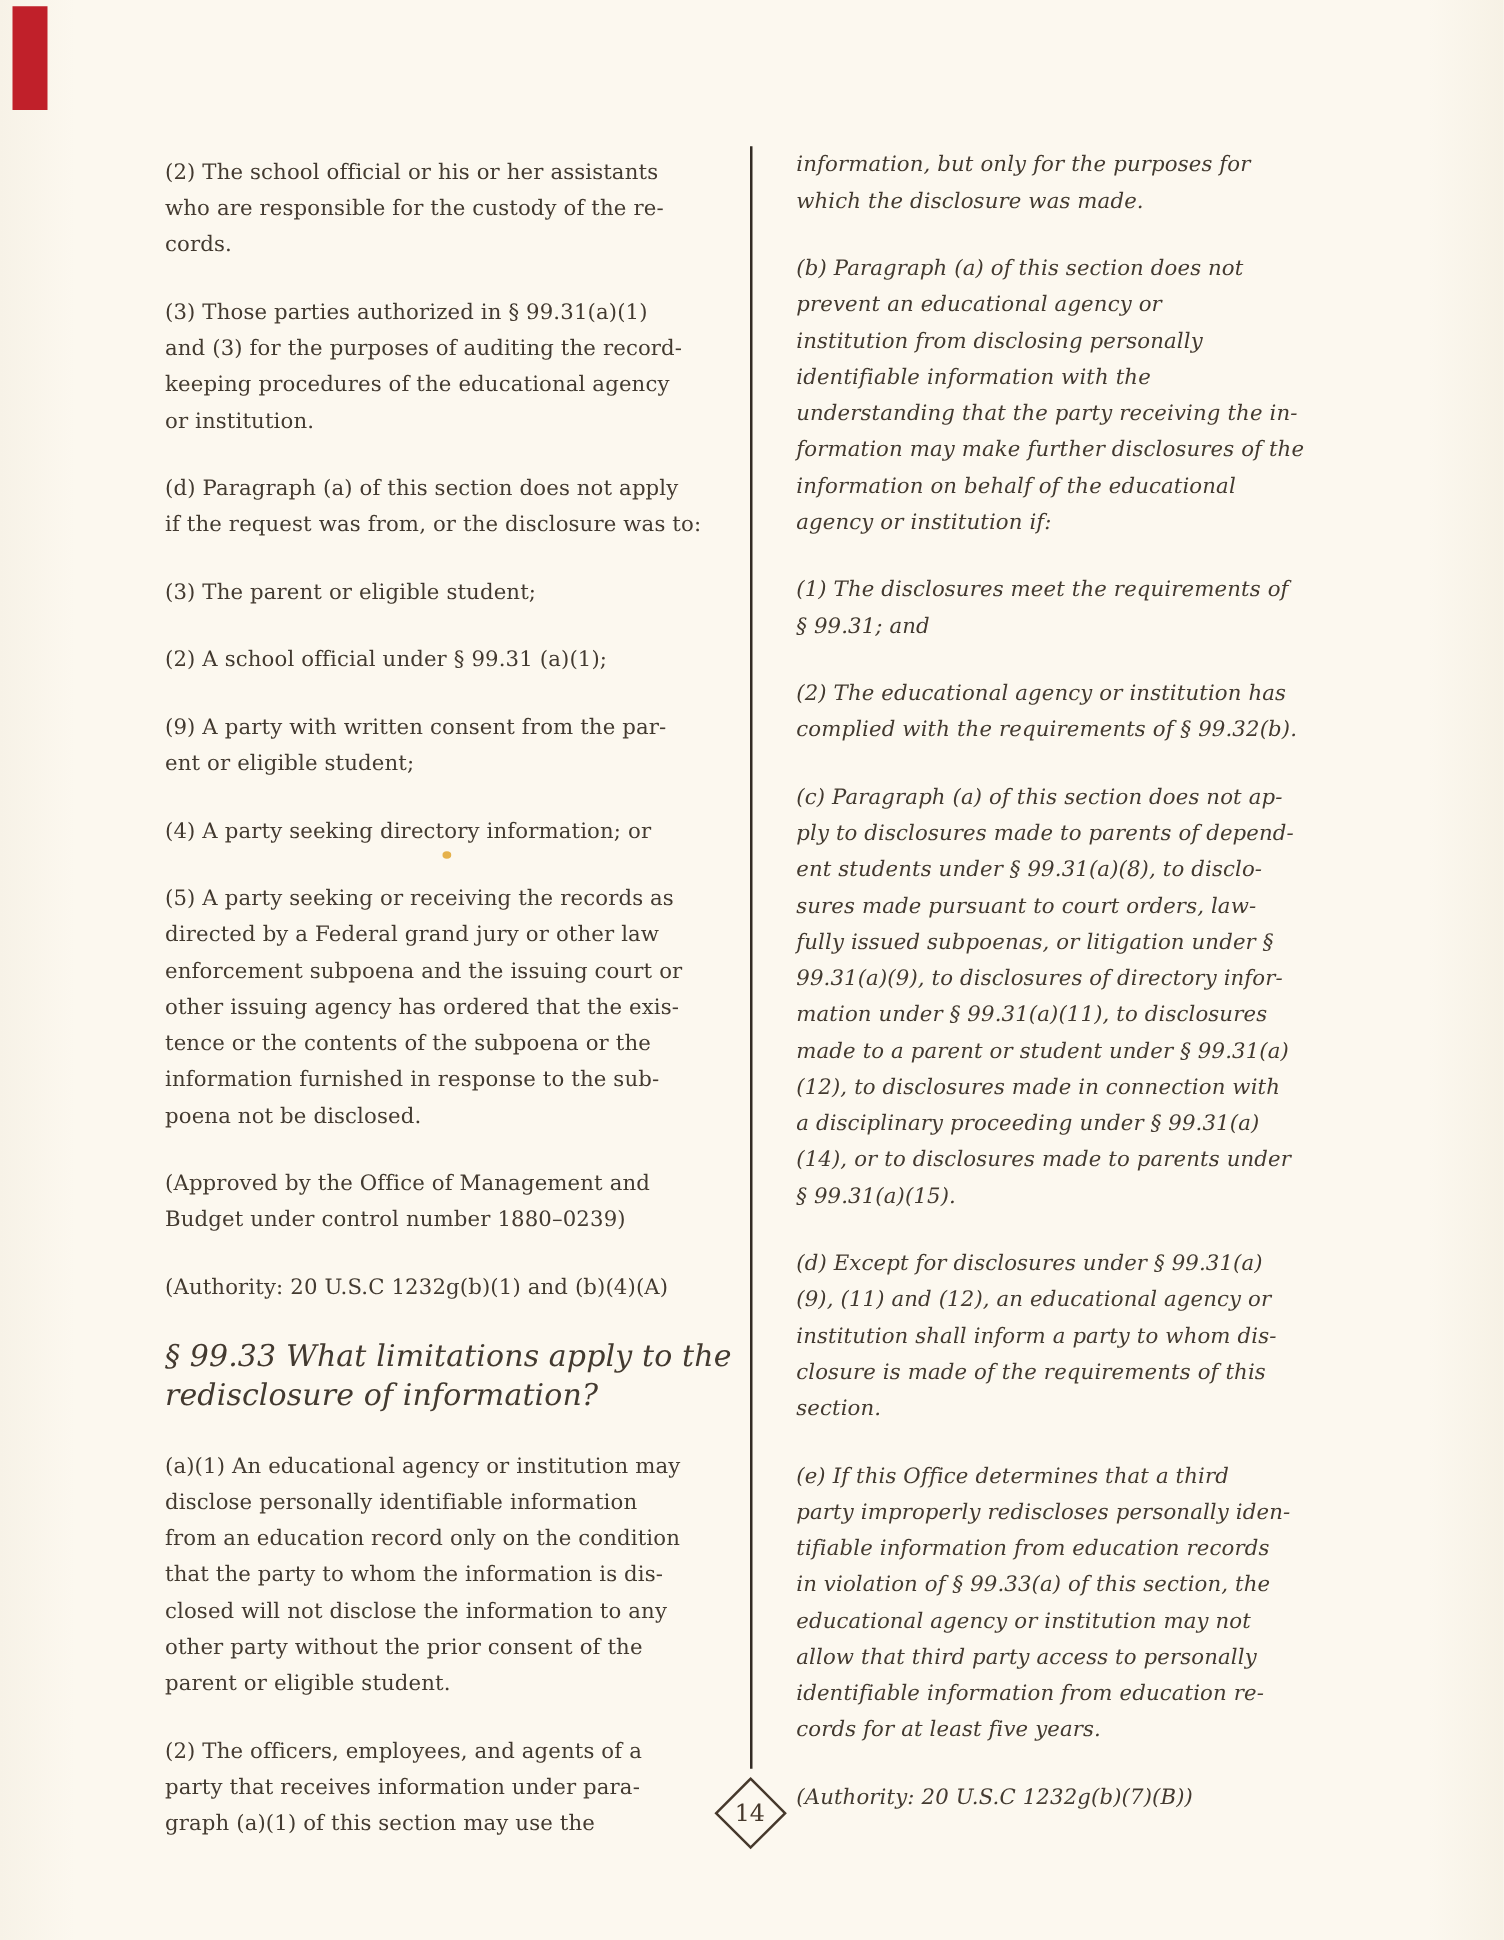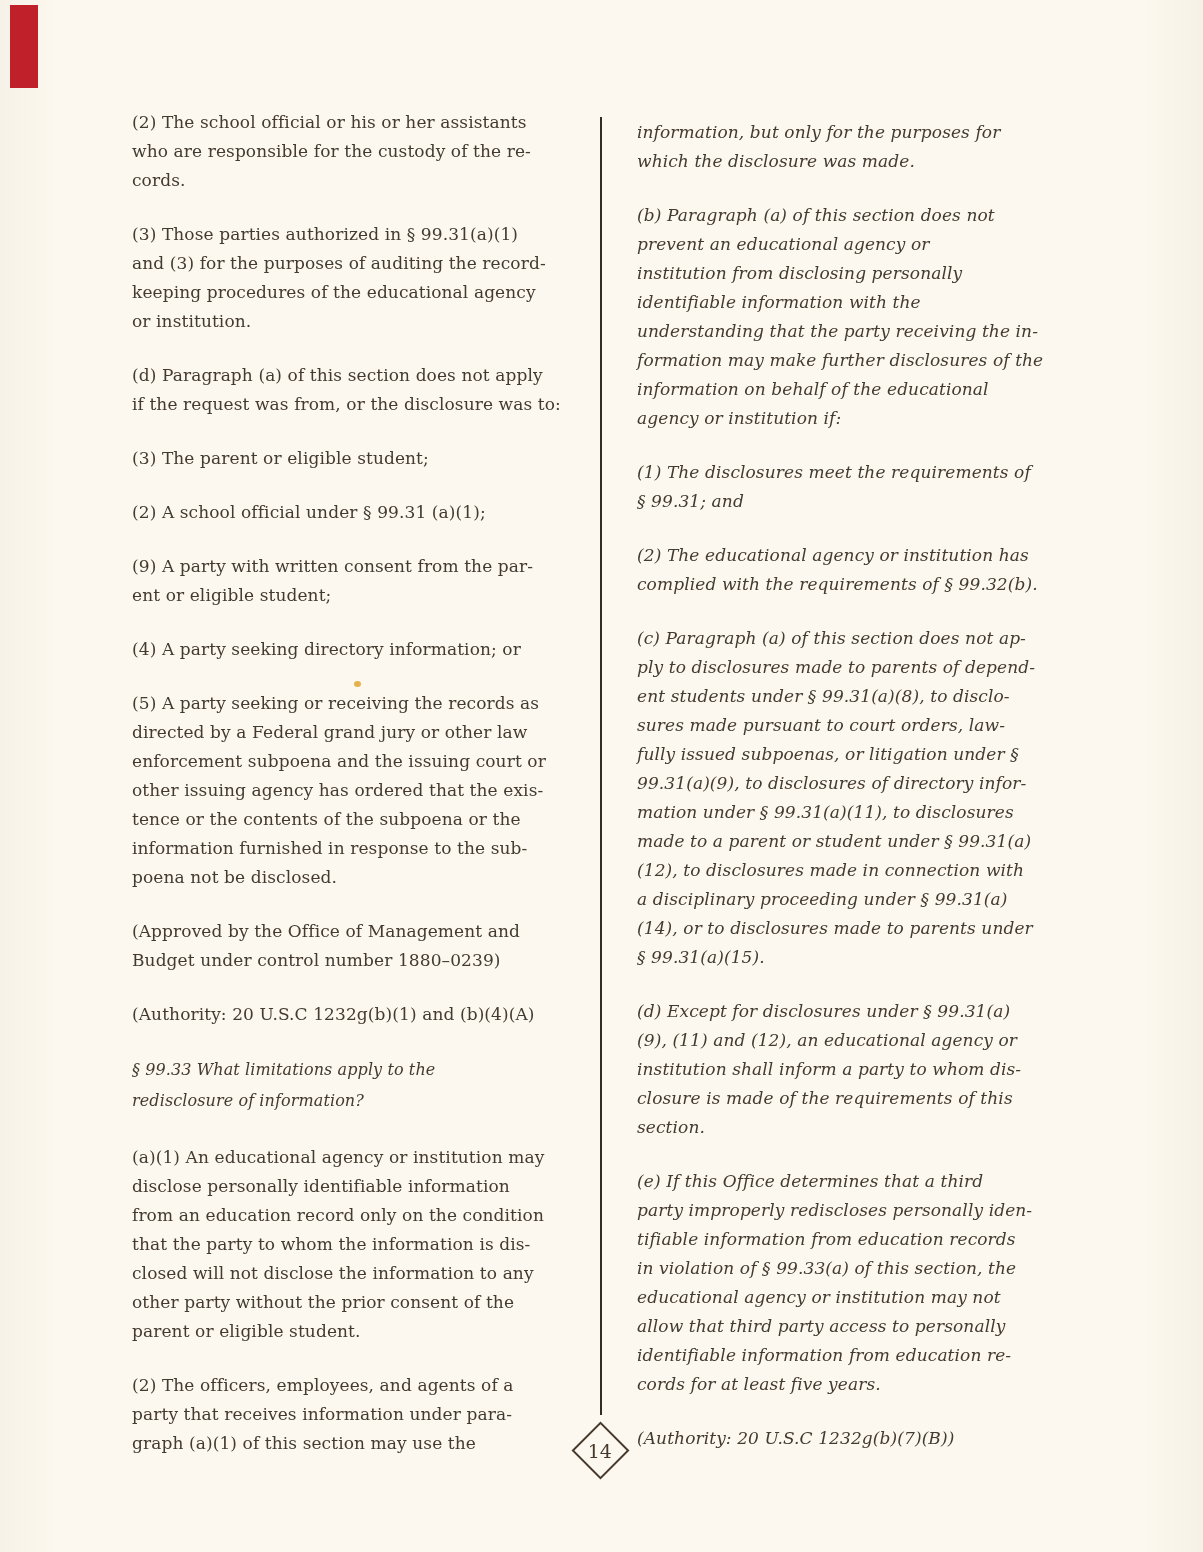--- a/index.html
+++ b/index.html
@@ -14,34 +14,34 @@
   }
   .red-tab {
     position: absolute;
     left: 10px; top: 5px;
     width: 28px; height: 83px;
   }
   .col {
     position: absolute;
     top: 0;
   }
-  .col.left  { left: 132px; width: 464px; top: 108px; }
+  .col.left  { left: 132px; width: 464px; top: 124px; }
   .col.right { left: 637px; width: 442px; top: 118px; font-style: italic; }
   .para {
     white-space: pre-line;
     margin: 0 0 25px 0;
     font-size: 17px;
     line-height: 29px;
     letter-spacing: 0.1px;
   }
   .section-heading {
     white-space: pre-line;
     font-style: italic;
     font-weight: normal;
-    font-size: 16px;
+    font-size: 24px;
     line-height: 31px;
     margin: 4px 0 27px 0;
     letter-spacing: 0.1px;
   }
   .divider {
     position: absolute;
     left: 600px; top: 117px;
     width: 2px; height: 1298px;
     background: #332c25;
   }

